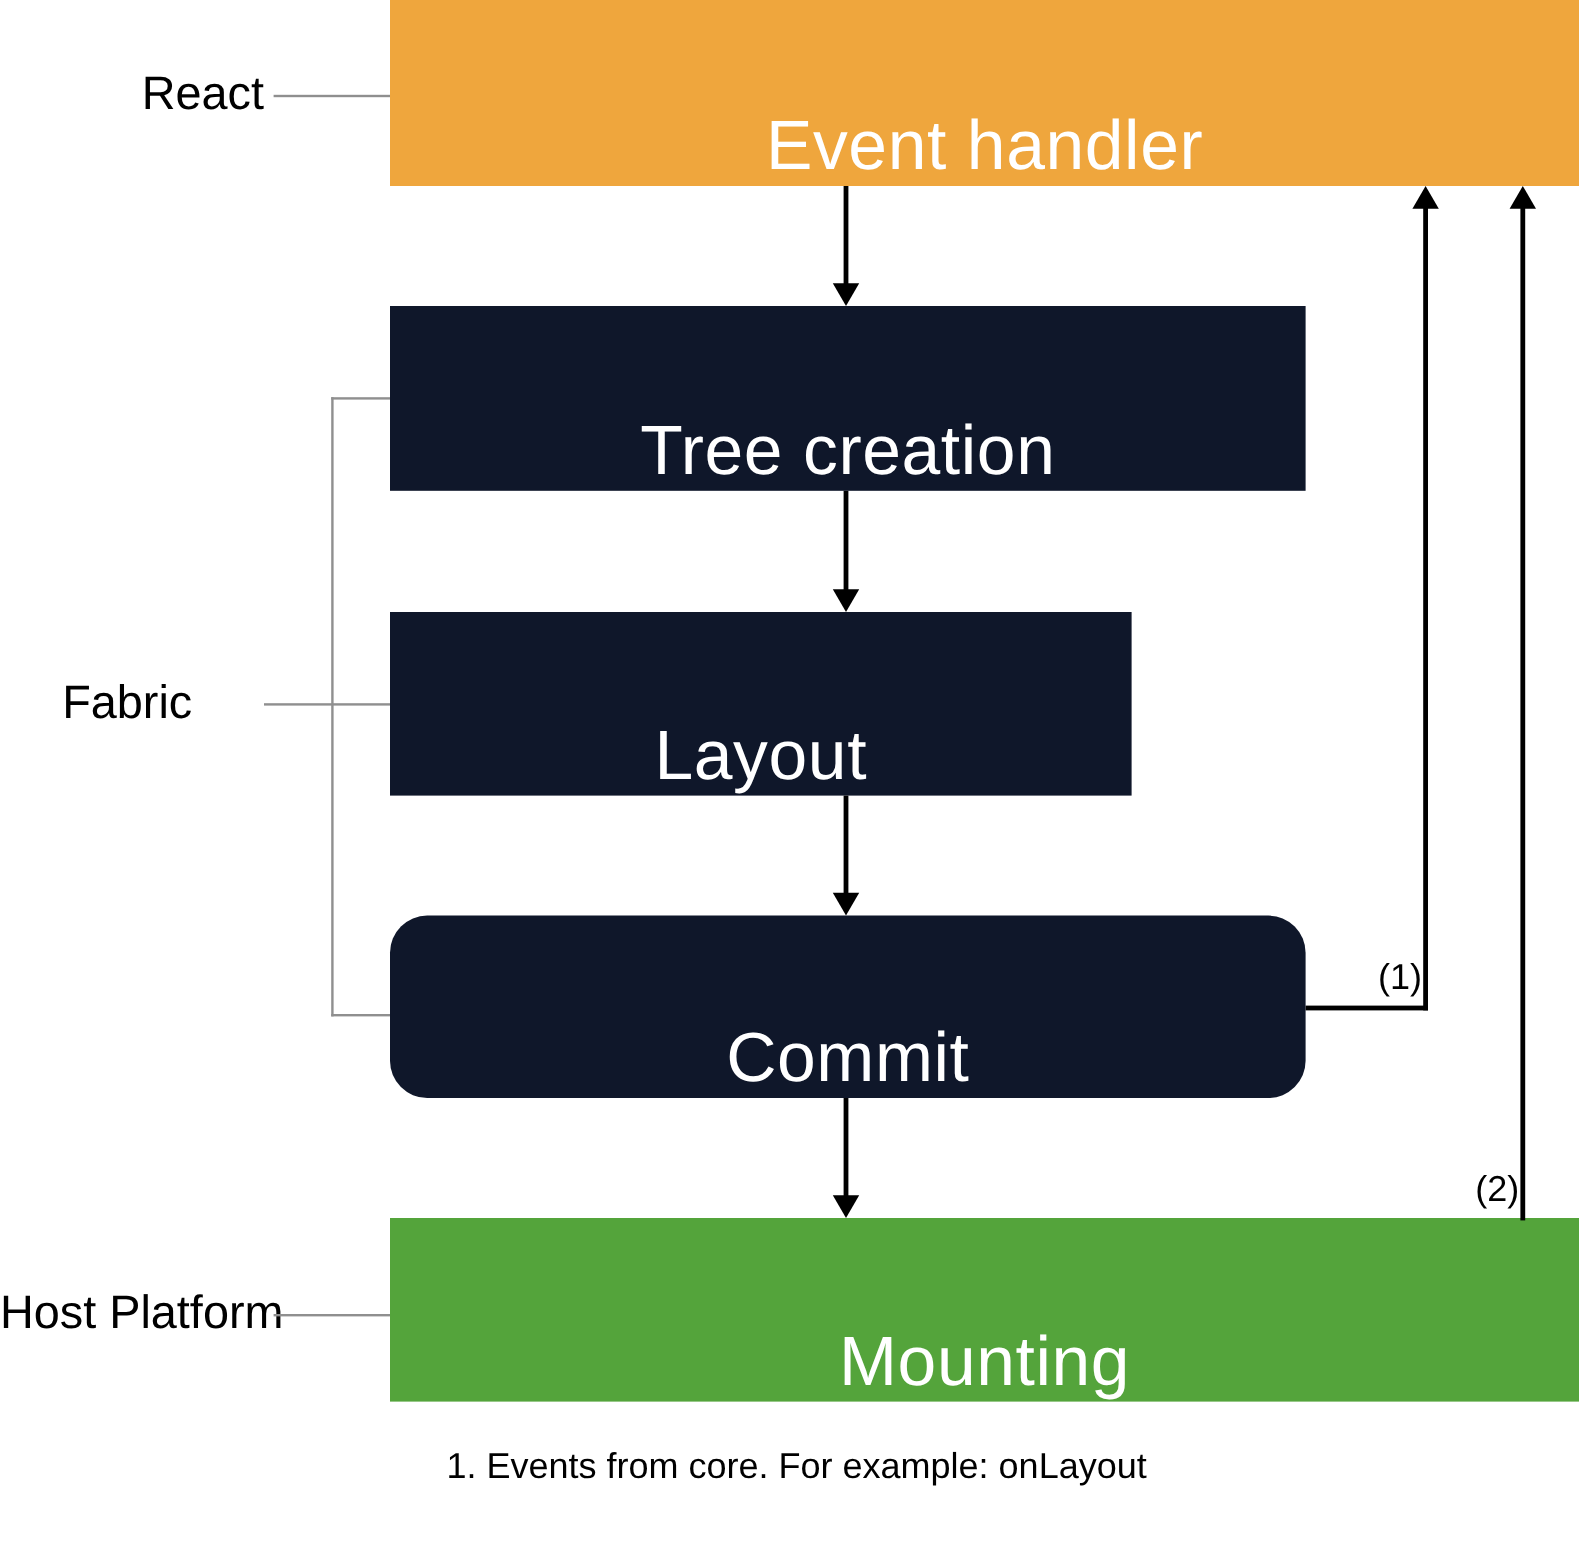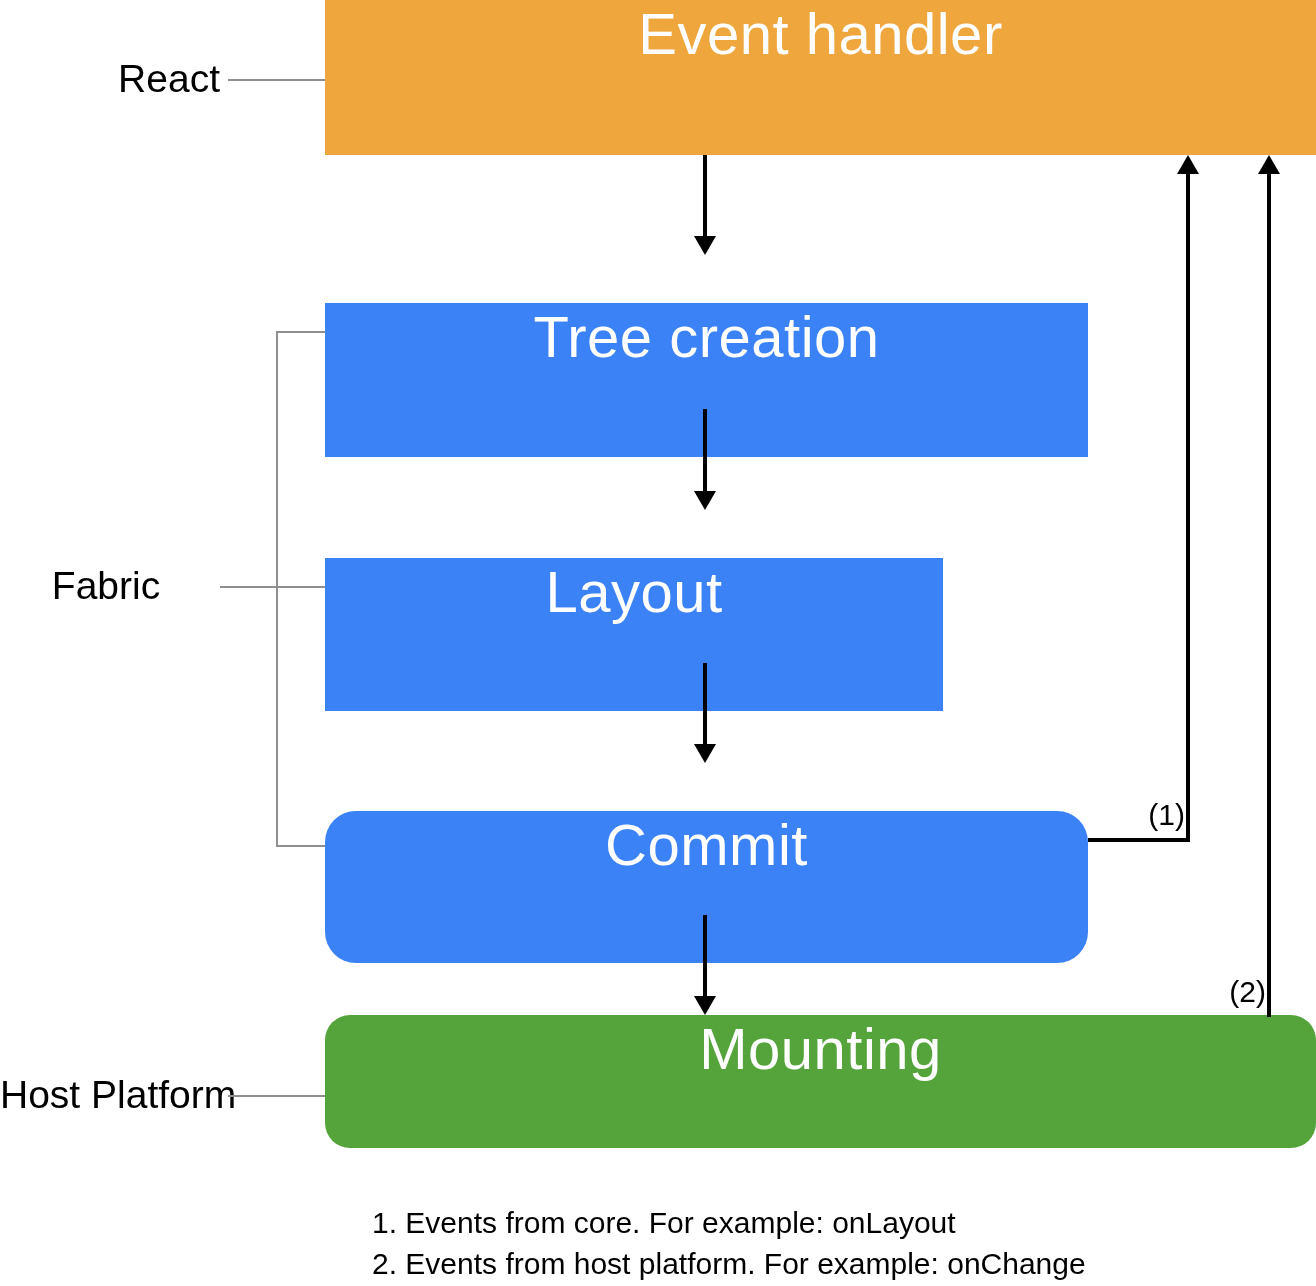--- a/index.html
+++ b/index.html
@@ -7,28 +7,28 @@
     position: relative;
     width: 1316px;
     height: 1286px;
     background: #ffffff;
     font-family: "Liberation Sans", sans-serif;
     overflow: hidden;
   }
   .node {
     position: absolute;
     display: flex;
-    align-items: flex-start;
+    align-items: flex-end;
     justify-content: center;
     color: #ffffff;
     font-size: 58px;
     letter-spacing: 0.5px;
   }
   .node-orange { background: #EFA63D; }
-  .node-blue   { background: #3b82f6; margin-top: 48px; }
+  .node-blue   { background: #0f172a; }
   .node-green  { background: #54A43B; }
 
   .side-label {
     position: absolute;
     color: #000000;
     font-size: 39px;
     line-height: 38px;
     text-align: right;
     white-space: nowrap;
   }
@@ -63,21 +63,21 @@
     line-height: 41px;
     color: #000000;
     white-space: nowrap;
   }
 
   
   #node-event-handler { left: 325px; top: 0;      width: 991px; height: 155px; }
   #node-tree-creation { left: 325px; top: 255px;  width: 763px; height: 154px; }
   #node-layout        { left: 325px; top: 510px;  width: 618px; height: 153px; }
   #node-commit        { left: 325px; top: 763px;  width: 763px; height: 152px; border-radius: 31px; }
-  #node-mounting      { left: 325px; top: 1015px; width: 991px; height: 133px; border-radius: 25px; }
+  #node-mounting      { left: 325px; top: 1015px; width: 991px; height: 153px; }
 </style>
 </head>
 <body>
 
 <div class="canvas">
 
   <div class="node node-orange" id="node-event-handler">
     <span>Event handler</span>
   </div>
   <div class="node node-blue" id="node-tree-creation">
@@ -121,16 +121,15 @@
   <div class="black-line" style="left:1186px; top:170px; width:4px; height:672px;"></div>
   <div class="arrowhead-up" style="left:1177px; top:155px;"></div>
   <div class="arrow-label" style="left:1085px; width:100px; top:797px;">(1)</div>
 
   <div class="black-line" style="left:1267px; top:170px; width:4px; height:847px;"></div>
   <div class="arrowhead-up" style="left:1258px; top:155px;"></div>
   <div class="arrow-label" style="left:1166px; width:100px; top:974px;">(2)</div>
 
   <div class="footnotes">
     <div>1. Events from core. For example: onLayout</div>
-    <div>2. Events from host platform. For example: onChange</div>
   </div>
 
 </div>
 
 </body></html>

